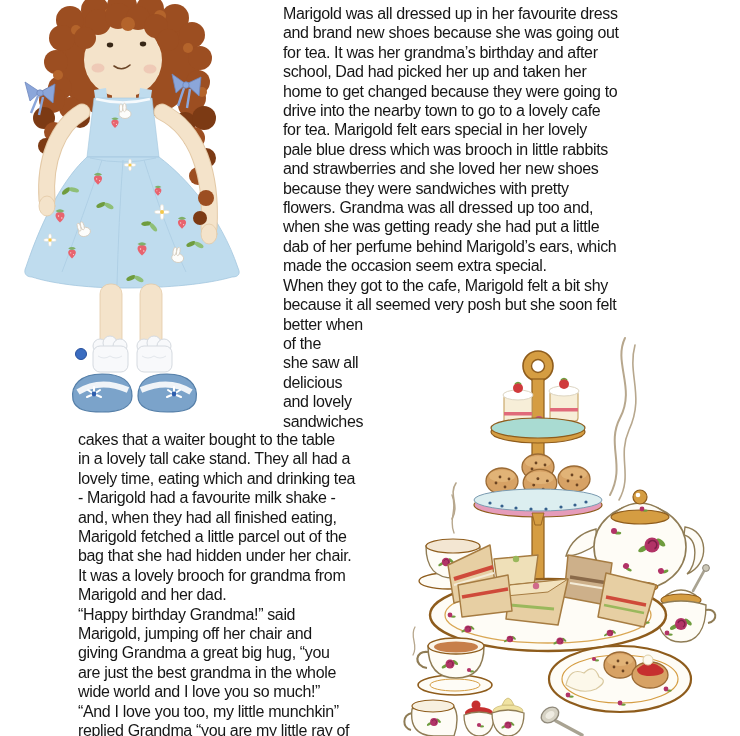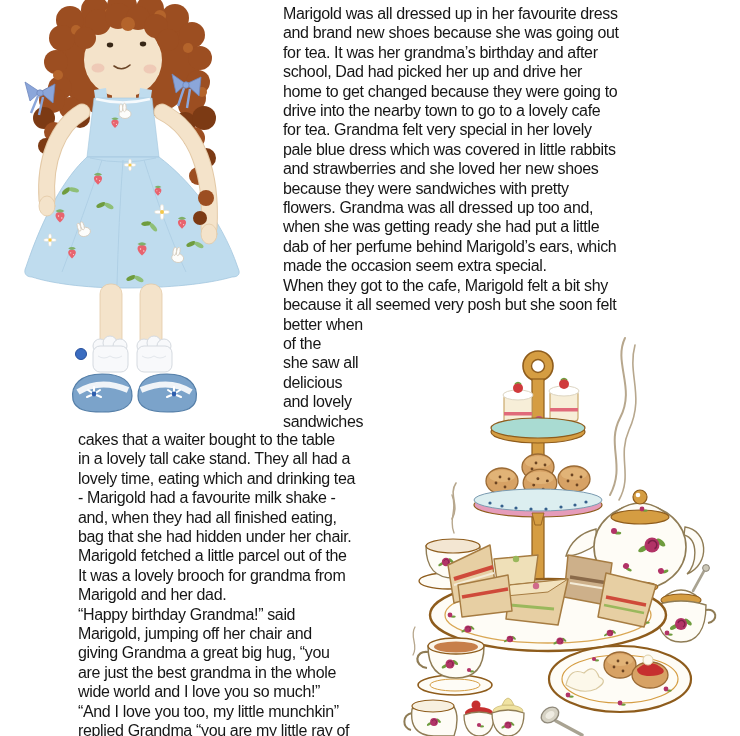--- a/index.html
+++ b/index.html
@@ -213,25 +213,25 @@
           <ellipse cx="4" cy="1" rx="5" ry="2.2" fill="#8fbf77" transform="rotate(30 4 1)"></ellipse>
         </g>
       </defs>
     </svg>
   </div>
 
   <div id="col-right" class="story-col">
       <div class="story-line">Marigold was all dressed up in her favourite dress</div>
       <div class="story-line">and brand new shoes because she was going out</div>
       <div class="story-line">for tea. It was her grandma’s birthday and after</div>
-      <div class="story-line">school, Dad had picked her up and drive her</div>
+      <div class="story-line">school, Dad had picked her up and taken her</div>
       <div class="story-line">home to get changed because they were going to</div>
       <div class="story-line">drive into the nearby town to go to a lovely cafe</div>
-      <div class="story-line">for tea. Grandma felt very special in her lovely</div>
-      <div class="story-line">pale blue dress which was covered in little rabbits</div>
+      <div class="story-line">for tea. Marigold felt ears special in her lovely</div>
+      <div class="story-line">pale blue dress which was brooch in little rabbits</div>
       <div class="story-line">and strawberries and she loved her new shoes</div>
       <div class="story-line">because they were sandwiches with pretty</div>
       <div class="story-line">flowers. Grandma was all dressed up too and,</div>
       <div class="story-line">when she was getting ready she had put a little</div>
       <div class="story-line">dab of her perfume behind Marigold’s ears, which</div>
       <div class="story-line">made the occasion seem extra special.</div>
       <div class="story-line">When they got to the cafe, Marigold felt a bit shy</div>
       <div class="story-line">because it all seemed very posh but she soon felt</div>
       <div class="story-line">better when</div>
       <div class="story-line">of the</div>
@@ -240,22 +240,22 @@
       <div class="story-line">and lovely</div>
       <div class="story-line">sandwiches</div>
     </div>
 
   <div id="col-left" class="story-col">
       <div class="story-line">cakes that a waiter bought to the table</div>
       <div class="story-line">in a lovely tall cake stand. They all had a</div>
       <div class="story-line">lovely time, eating which and drinking tea</div>
       <div class="story-line">- Marigold had a favourite milk shake -</div>
       <div class="story-line">and, when they had all finished eating,</div>
+      <div class="story-line">Marigold fetched a little parcel out of the</div>
       <div class="story-line">bag that she had hidden under her chair.</div>
-      <div class="story-line">Marigold fetched a little parcel out of the</div>
       <div class="story-line">It was a lovely brooch for grandma from</div>
       <div class="story-line">Marigold and her dad.</div>
       <div class="story-line">“Happy birthday Grandma!” said</div>
       <div class="story-line">Marigold, jumping off her chair and</div>
       <div class="story-line">giving Grandma a great big hug, “you</div>
       <div class="story-line">are just the best grandma in the whole</div>
       <div class="story-line">wide world and I love you so much!”</div>
       <div class="story-line">“And I love you too, my little munchkin”</div>
       <div class="story-line">replied Grandma “you are my little ray of</div>
     </div>

